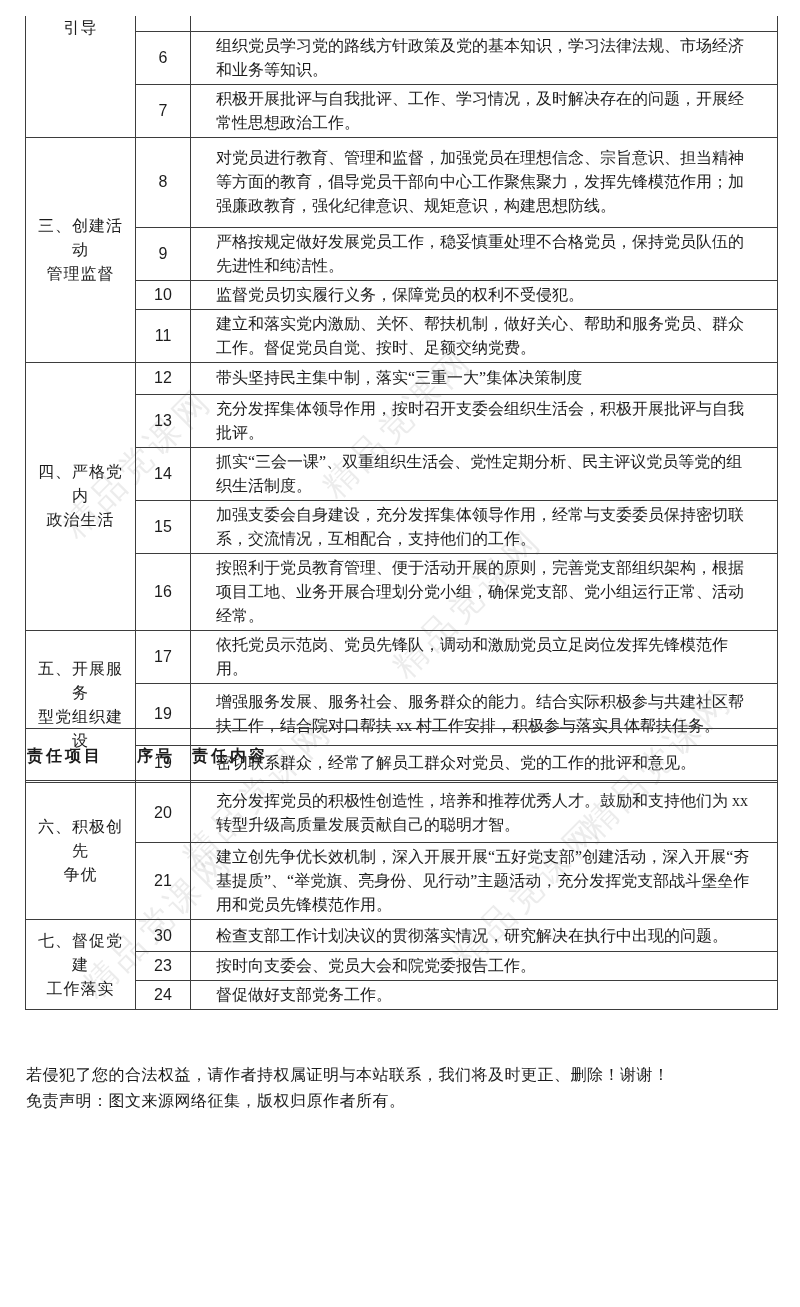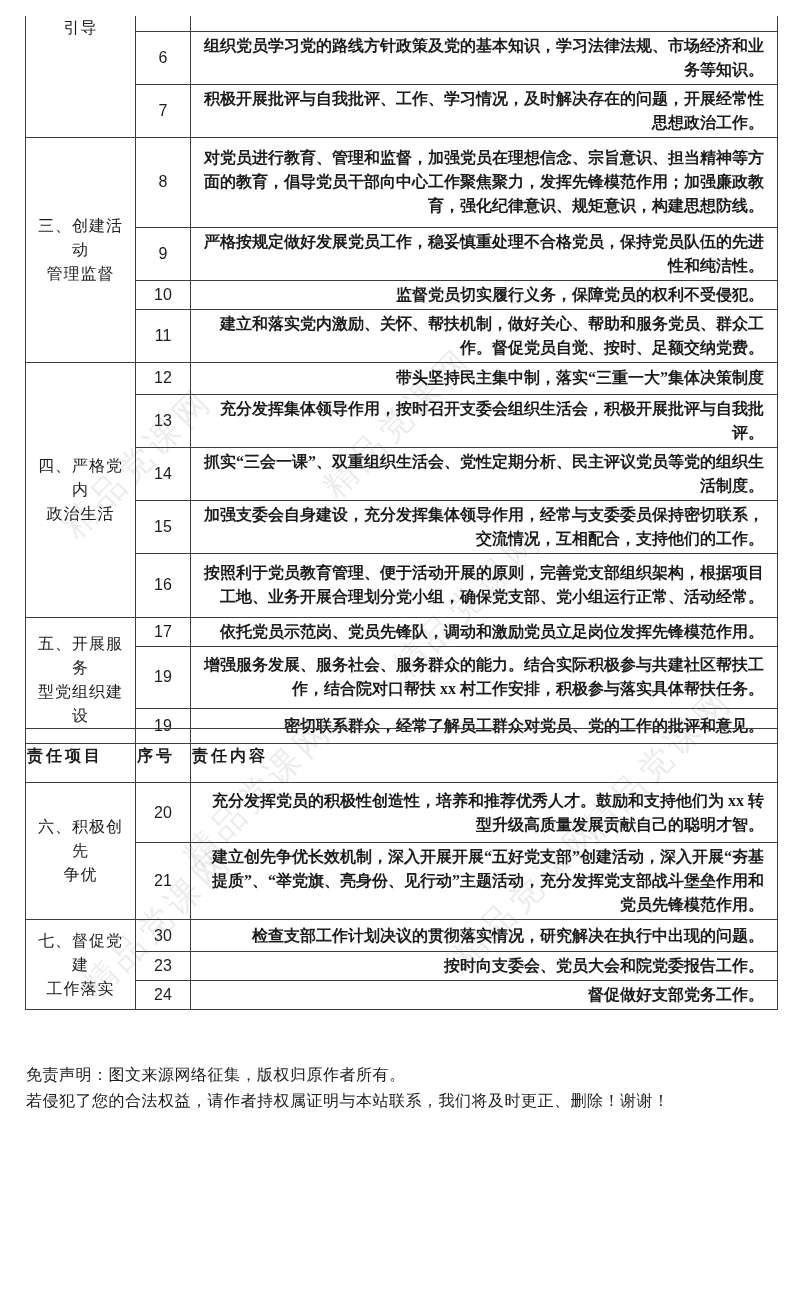--- a/index.html
+++ b/index.html
@@ -27,21 +27,21 @@
   td.cat{
     text-align:center;white-space:pre-line;
     padding:2px 4px;letter-spacing:1px;
   }
   td.cat-top{vertical-align:top;padding-top:0;}
   td.no{
     text-align:center;
     font-family:"Liberation Sans","DejaVu Sans",sans-serif;
     font-size:16px;padding:0 2px;
   }
-  td.content{padding:2px 13px;text-align:right;font-weight:bold;}
+  td.content{padding:2px 25px;text-align:left;}
   th{
     font-weight:bold;text-align:left;letter-spacing:3px;
     font-size:17px;
   }
   .cut{border-top:none !important;}
   #table1{top:16px;}
   #table2{top:728px;}
   .footer{
     position:absolute;left:26px;top:1062px;z-index:2;
     font-size:16px;line-height:26px;letter-spacing:0.5px;
@@ -183,15 +183,15 @@
       <td class="content">按时向支委会、党员大会和院党委报告工作。</td>
     </tr>
     <tr style="height:24px;">
       <td class="no">24</td>
       <td class="content">督促做好支部党务工作。</td>
     </tr>
   </tbody>
 </table>
 
 <div class="footer">
+  <div>若侵犯了您的合法权益，请作者持权属证明与本站联系，我们将及时更正、删除！谢谢！</div>
   <div>免责声明：图文来源网络征集，版权归原作者所有。</div>
-  <div>若侵犯了您的合法权益，请作者持权属证明与本站联系，我们将及时更正、删除！谢谢！</div>
 </div>
 
 </body></html>

